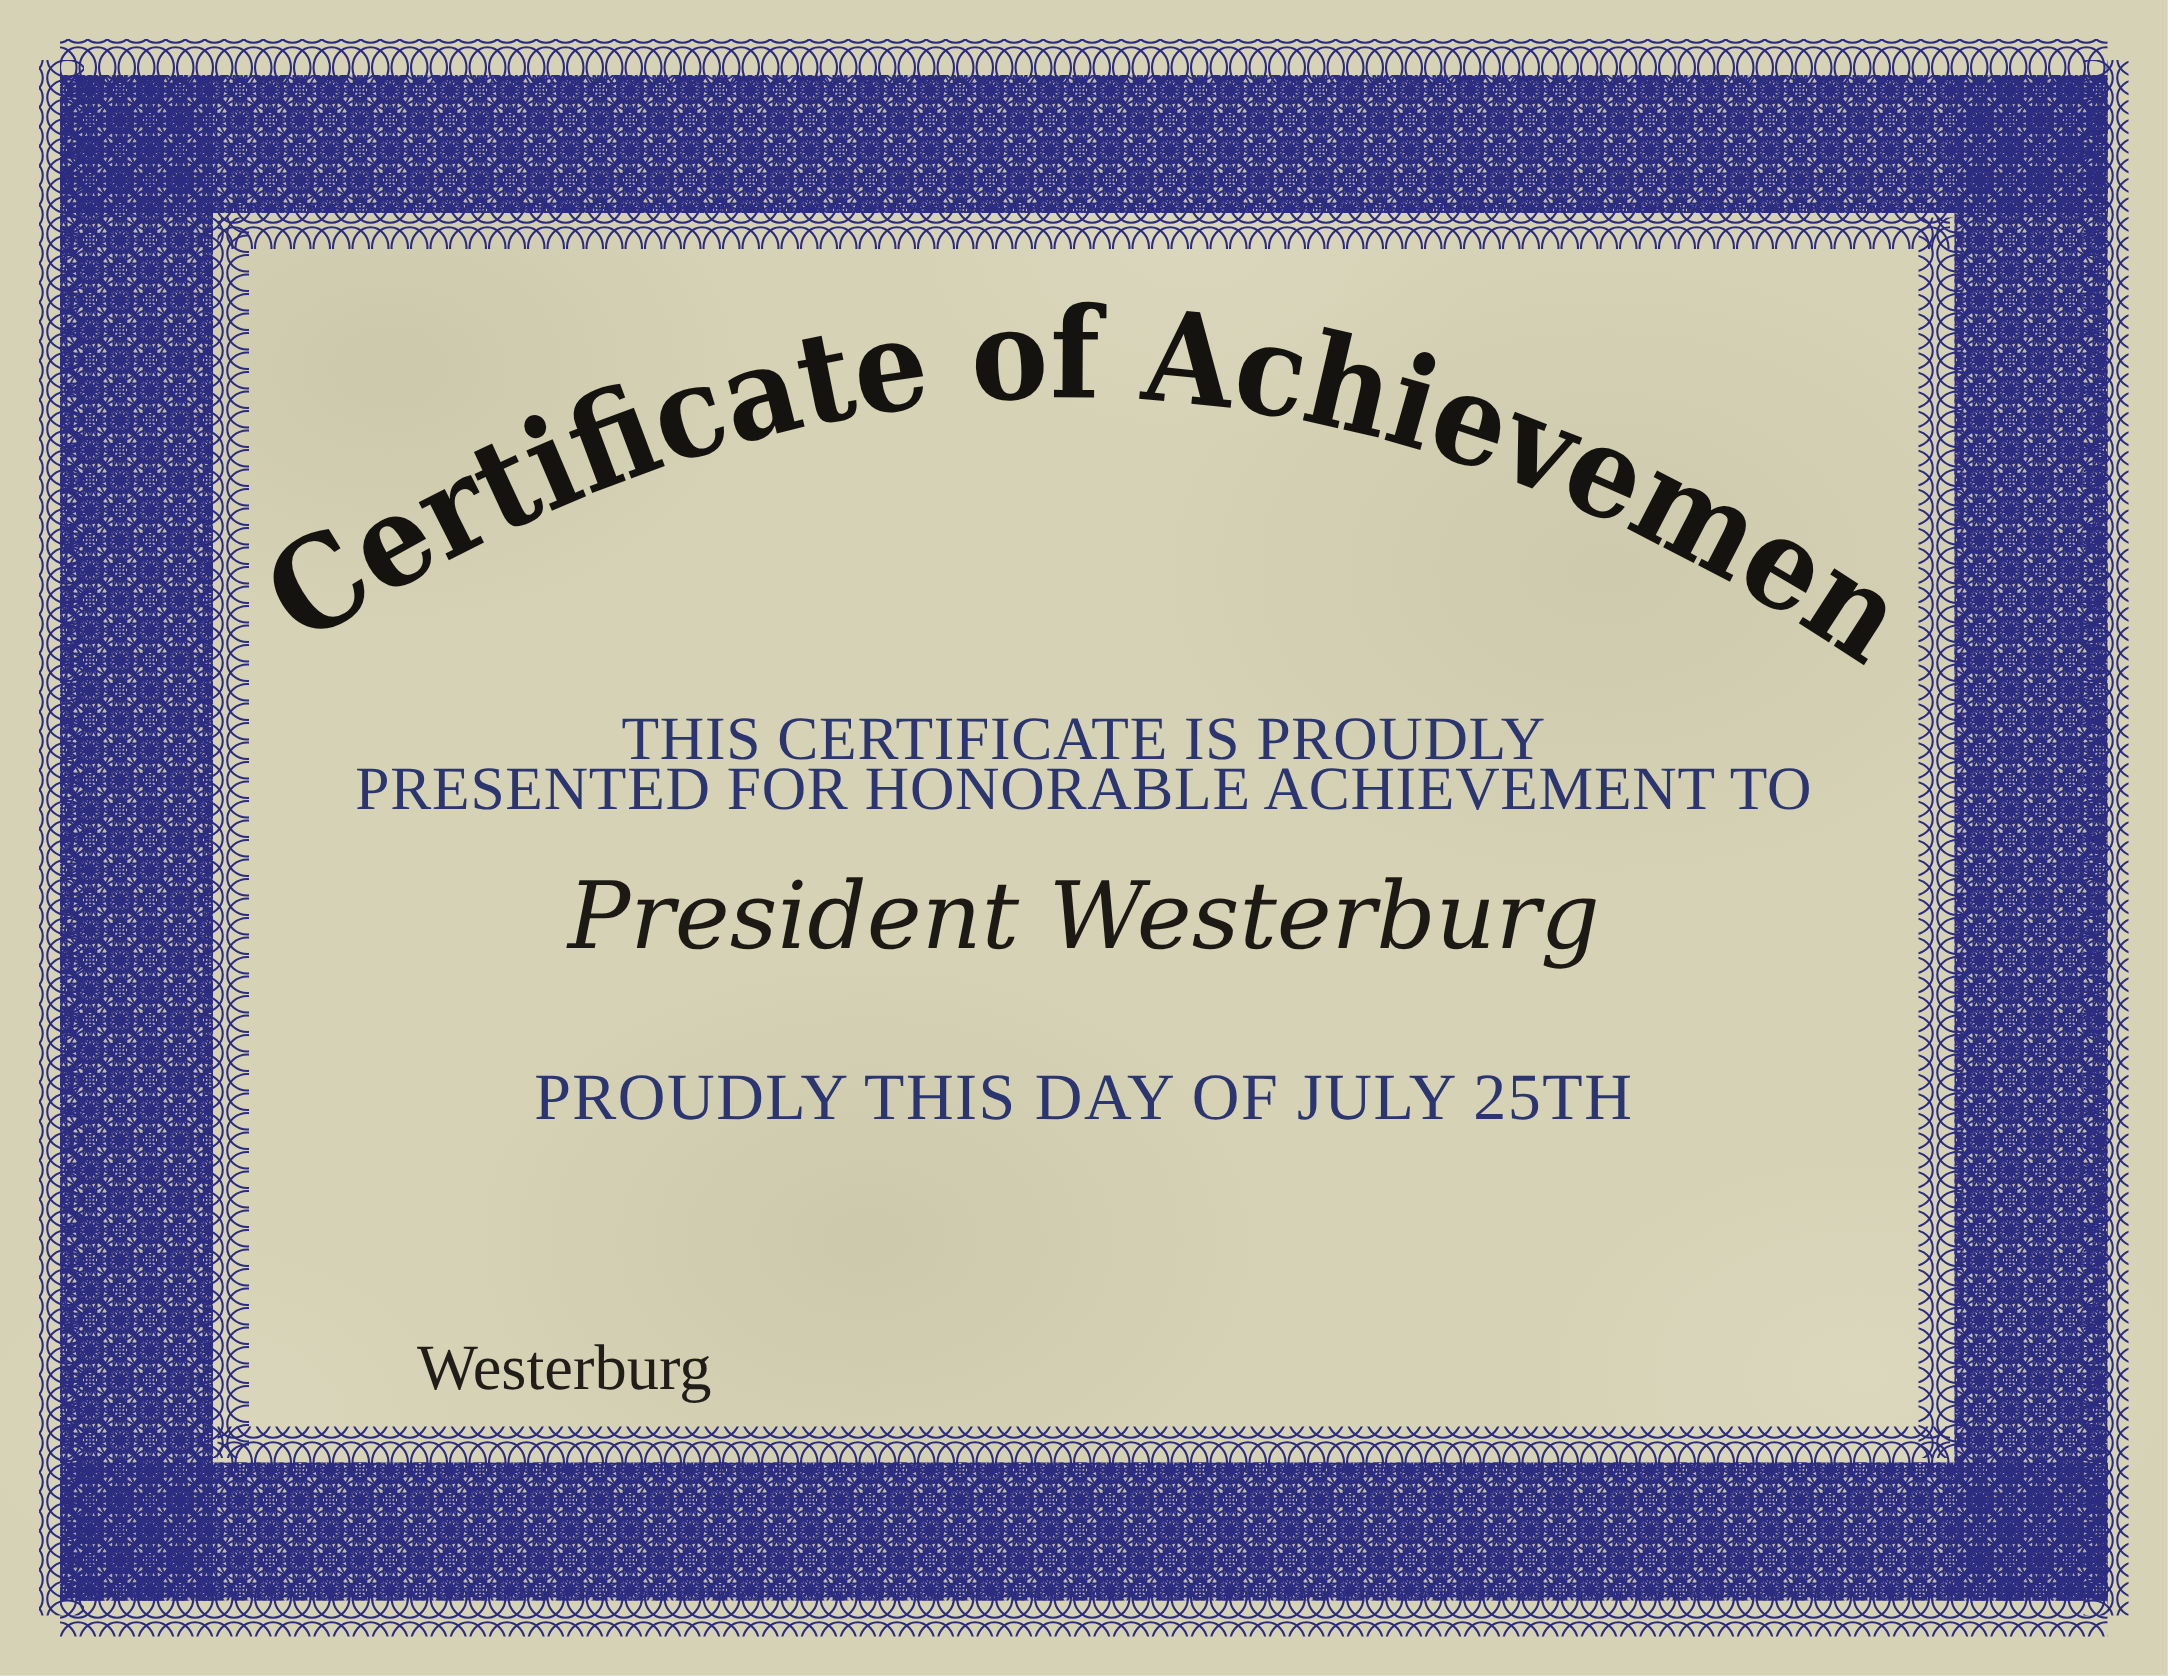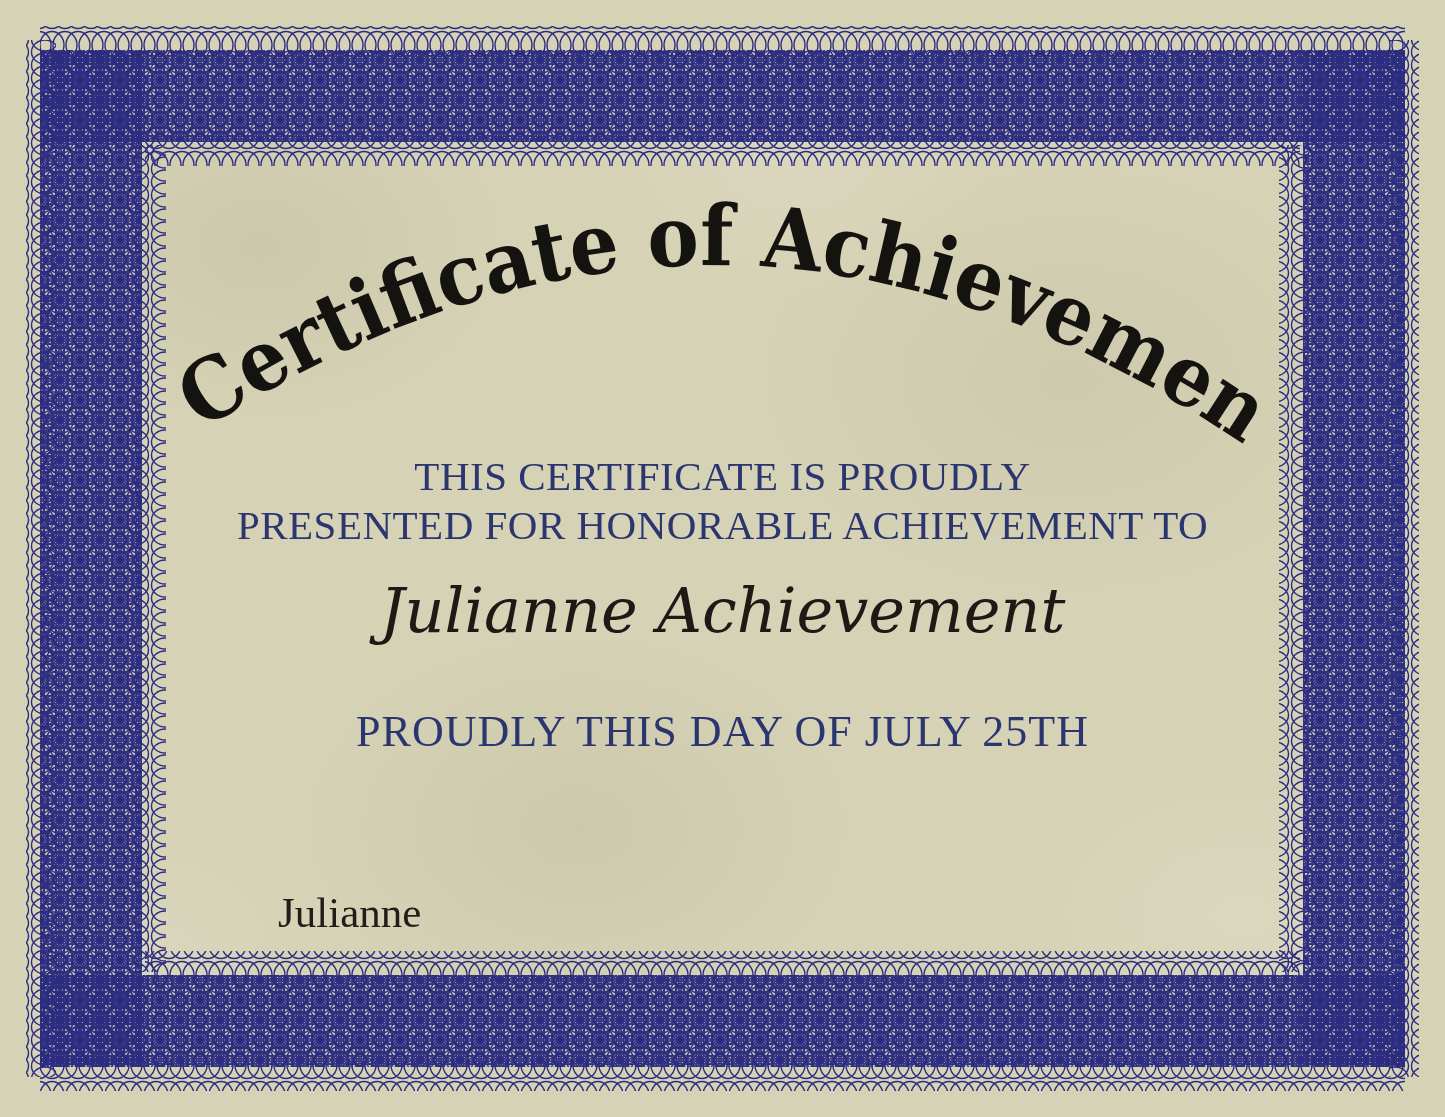--- a/index.html
+++ b/index.html
@@ -32,21 +32,21 @@
     position: absolute;
     left: 0;
     right: 0;
     text-align: center;
     white-space: nowrap;
   }
   .navy {
     color: #2b356f;
   }
   .line1 {
-    top: 452px;
+    top: 468px;
     font-size: 41px;
     letter-spacing: 0.5px;
   }
   .line2 {
     top: 501px;
     font-size: 41px;
     letter-spacing: 0.5px;
   }
   .recipient {
     top: 574px;
@@ -161,20 +161,20 @@
 
     <text font-family="DejaVu Serif, serif" font-weight="bold" font-size="84" fill="#15130f">
       <textPath href="#titleArc" xlink:href="#titleArc" startOffset="20" textLength="1150" lengthAdjust="spacingAndGlyphs">Certificate of Achievement</textPath>
     </text>
   </svg>
 
   <div class="textline line1 navy">THIS CERTIFICATE IS PROUDLY</div>
 
   <div class="textline line2 navy">PRESENTED FOR HONORABLE ACHIEVEMENT TO</div>
 
-  <div class="textline recipient">Julianne Achievement</div>
+  <div class="textline recipient">President Westerburg</div>
 
   <div class="textline awarded navy">PROUDLY THIS DAY OF JULY 25TH</div>
 
-  <div class="signature sig-left">Julianne</div>
+  <div class="signature sig-left">Westerburg</div>
 
 
 </div>
 
 </body></html>

